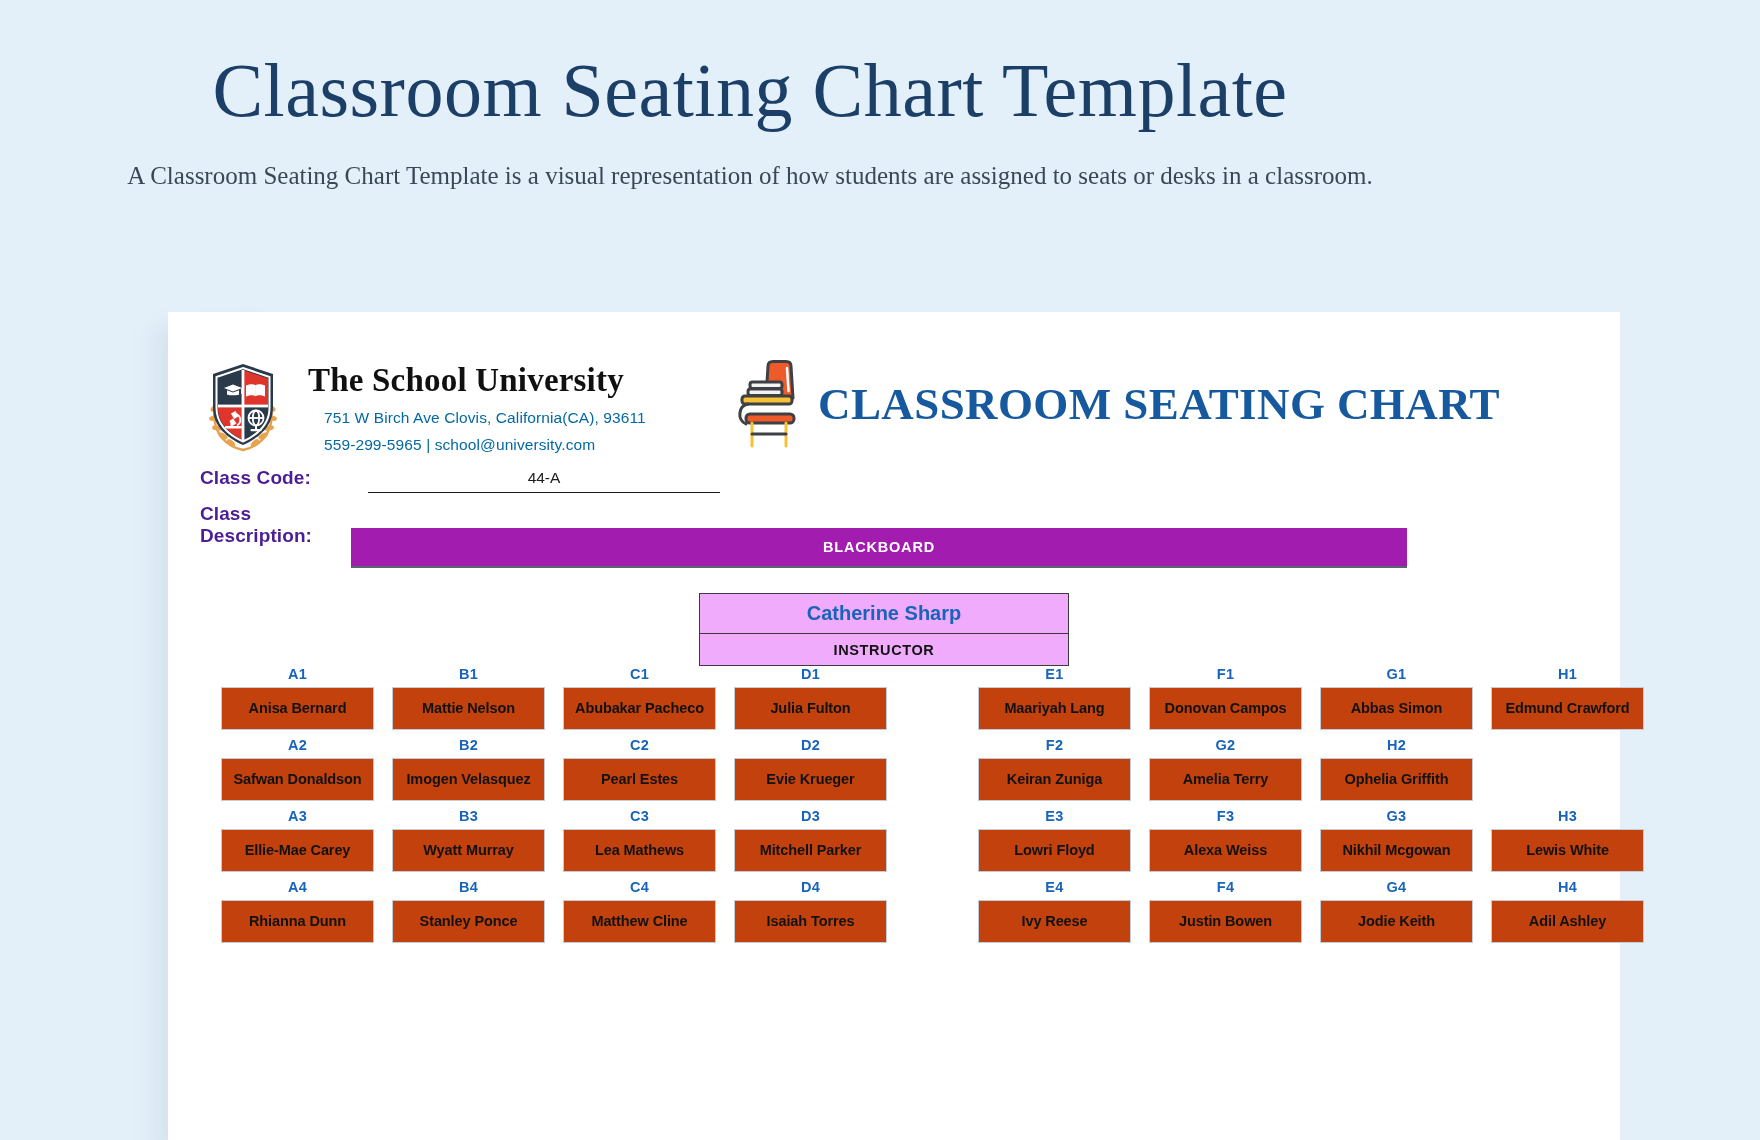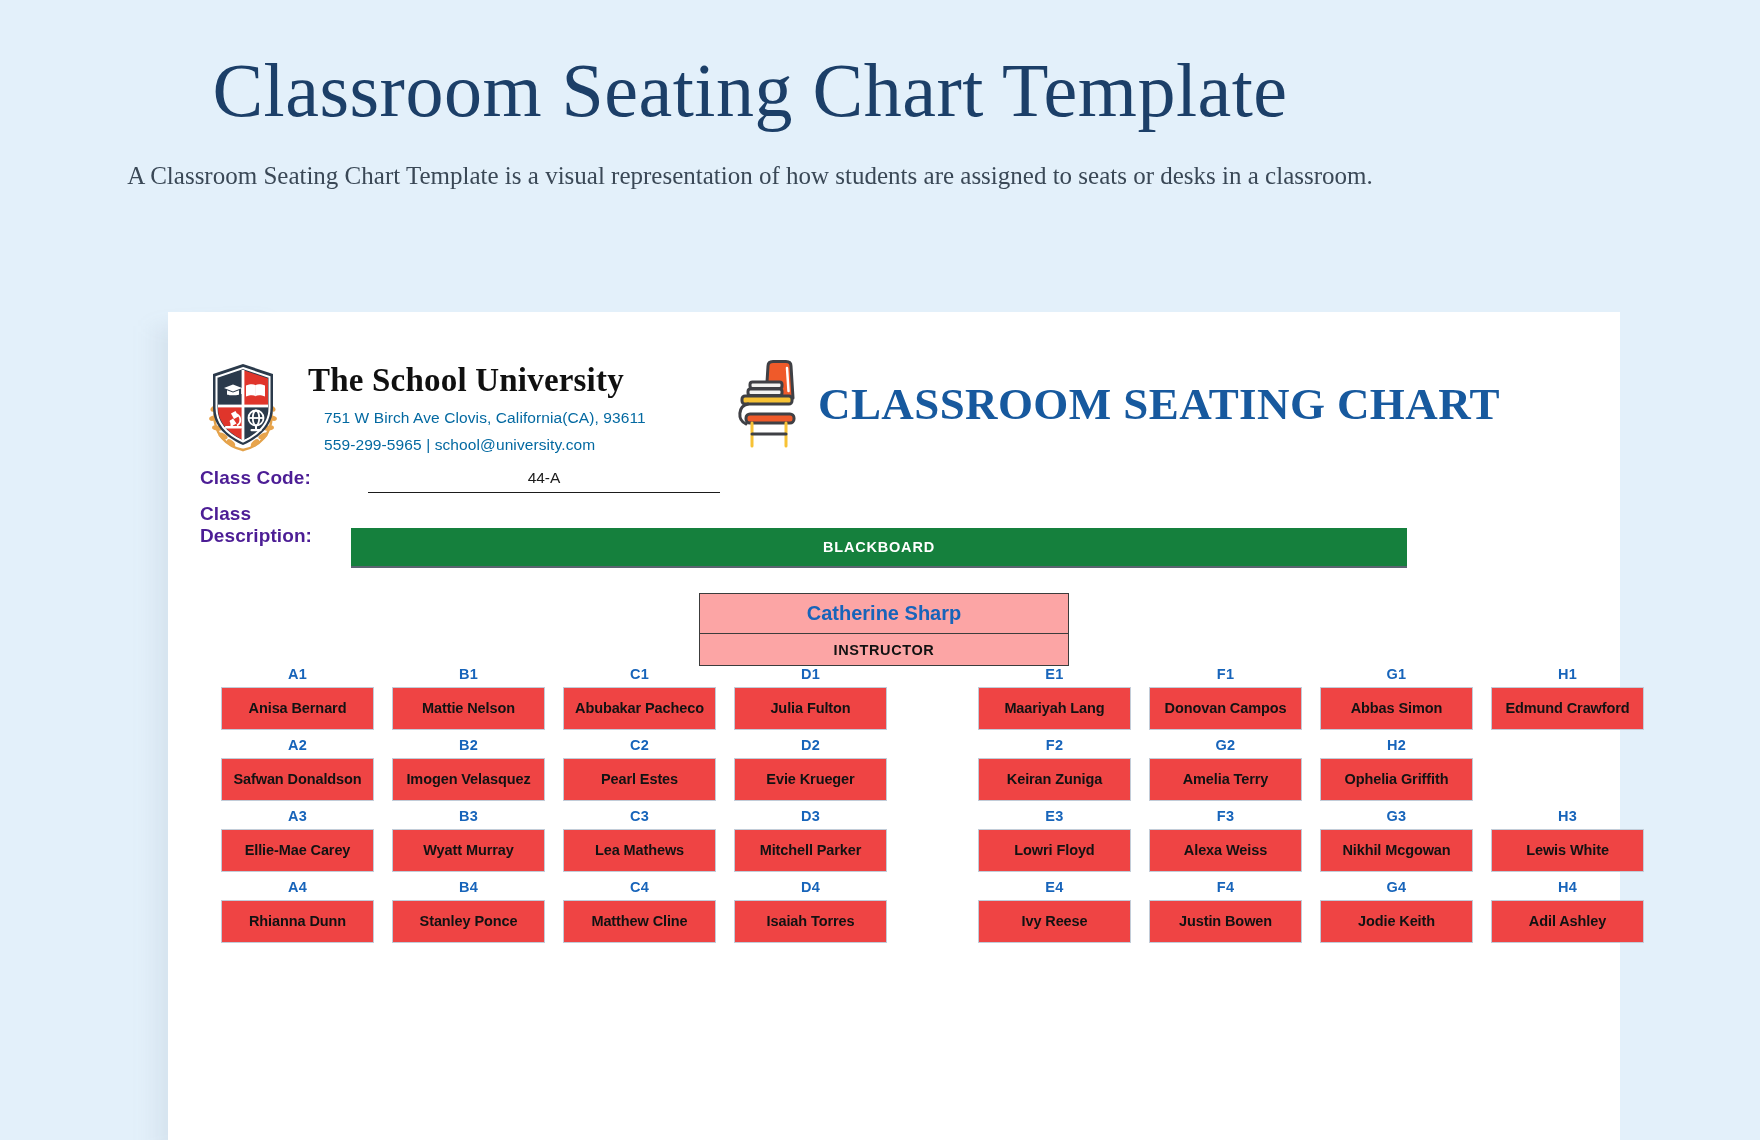--- a/index.html
+++ b/index.html
@@ -169,39 +169,39 @@
 
   .meta-value.soft { border-bottom-color: #8c8c8c; }
 
   
   .blackboard {
     position: absolute;
     left: 183px;
     top: 216px;
     width: 1056px;
     height: 40px;
-    background: #15803d;
+    background: #a21caf;
     color: #ffffff;
     font-size: 14.5px;
     font-weight: 700;
     letter-spacing: 0.8px;
     display: flex;
     align-items: center;
     justify-content: center;
     border-bottom: 2px solid #5a6470;
   }
 
   
   .instructor {
     position: absolute;
     left: 531px;
     top: 281px;
     width: 370px;
     border: 1.6px solid #3c3c3c;
-    background: #fca5a5;
+    background: #f0abfc;
   }
 
   .instructor-name {
     height: 40px;
     display: flex;
     align-items: center;
     justify-content: center;
     font-size: 20px;
     font-weight: 700;
     color: #1764ba;
@@ -247,21 +247,21 @@
     text-align: center;
     font-size: 14.5px;
     font-weight: 700;
     color: #1764ba;
     margin-bottom: 5px;
     letter-spacing: 0.3px;
   }
 
   .seat-box {
     height: 43px;
-    background: #ef4444;
+    background: #c2410c;
     border: 1.2px solid #c2ccd8;
     display: flex;
     align-items: center;
     justify-content: center;
     text-align: center;
   }
 
   .seat-name {
     font-size: 14.5px;
     font-weight: 700;

